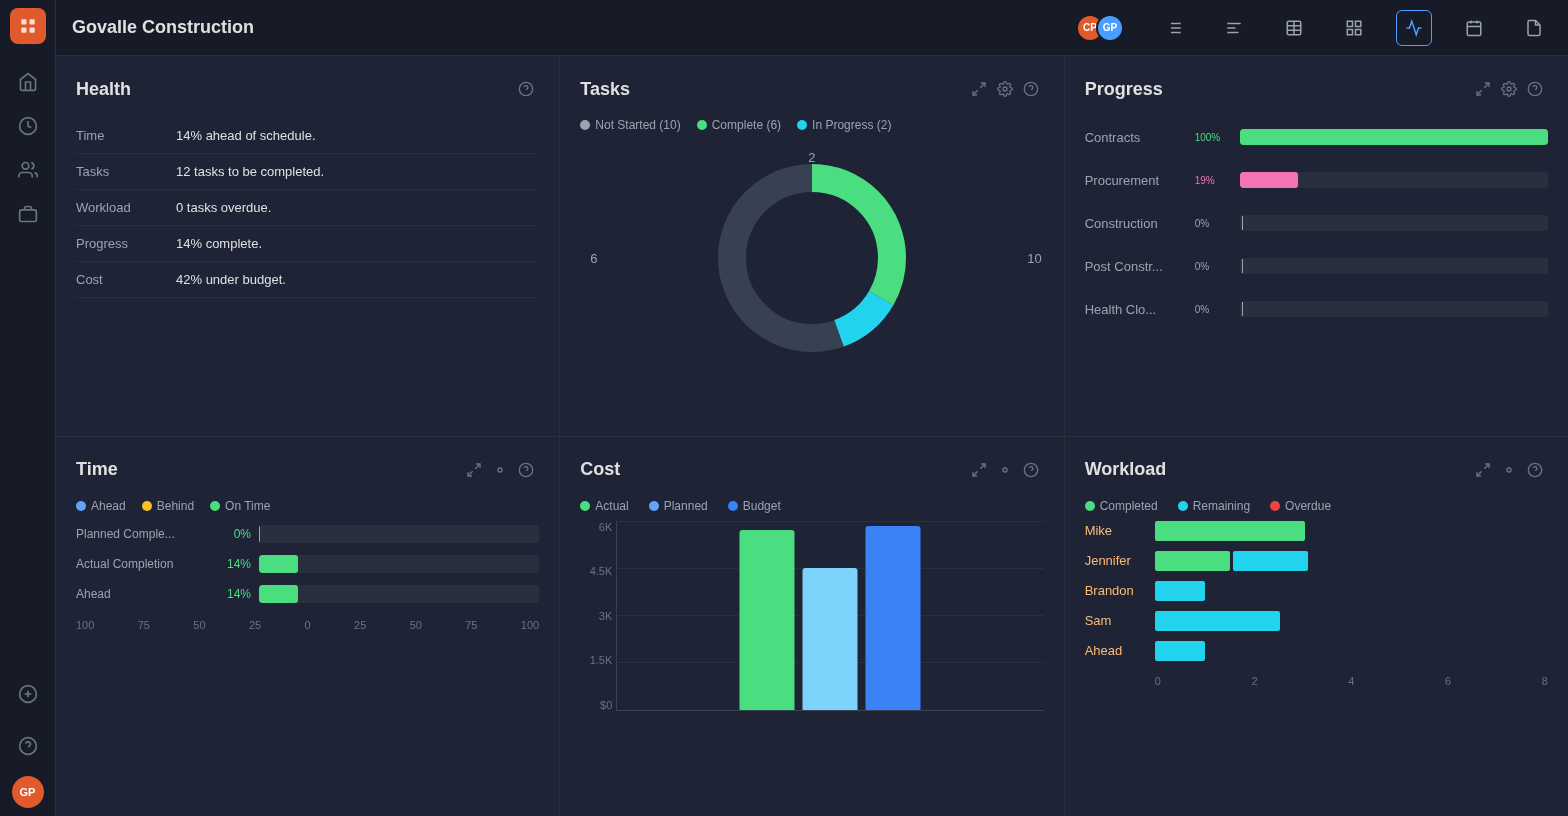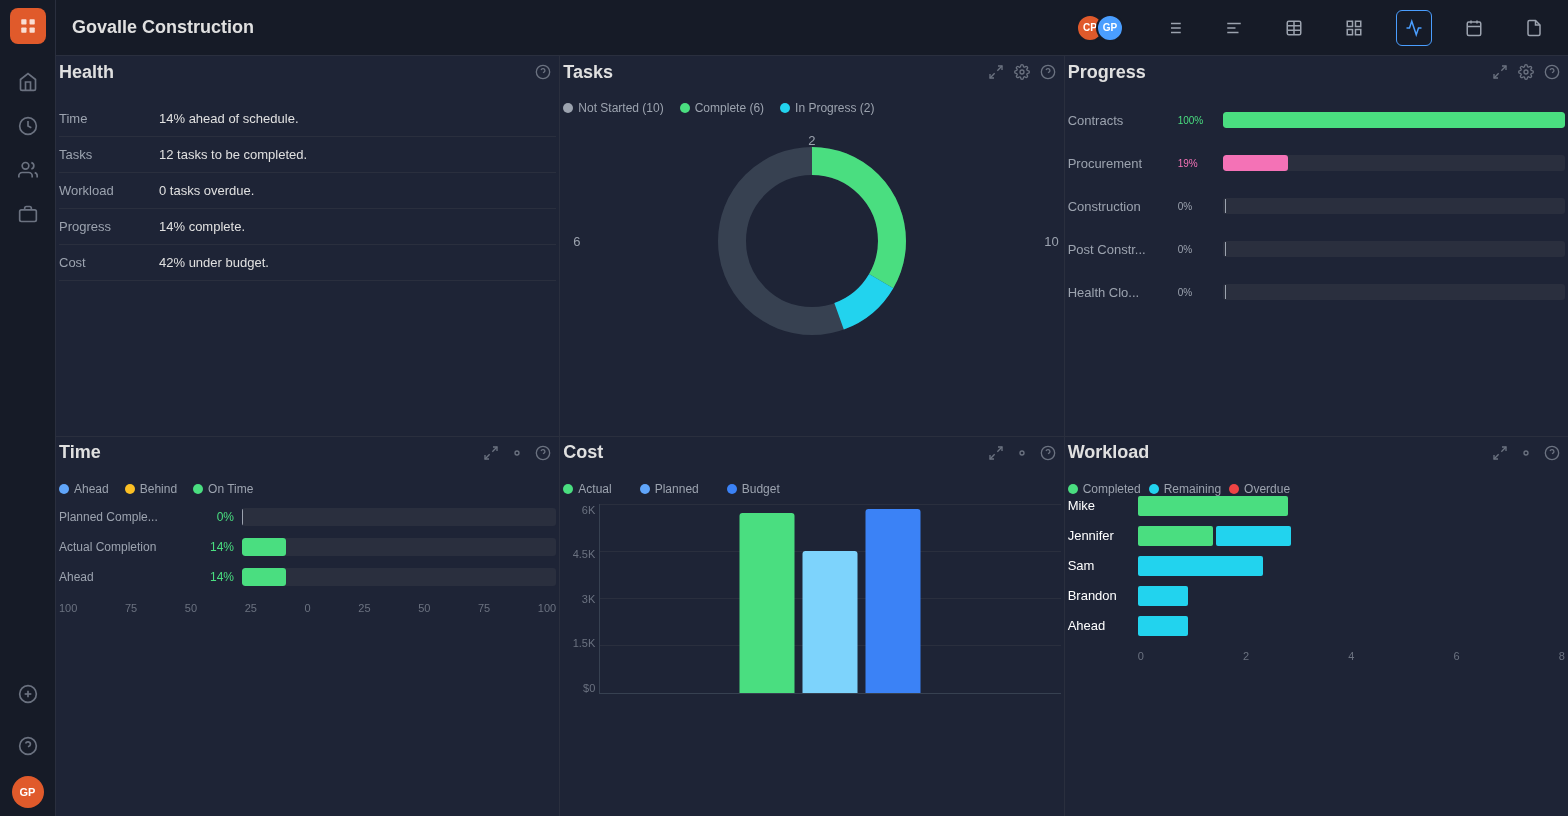--- a/index.html
+++ b/index.html
@@ -25,21 +25,21 @@
     .header-avatars { display: flex; margin-right: 8px; }
     .header-avatar { width: 28px; height: 28px; border-radius: 50%; border: 2px solid #161b27; display: flex; align-items: center; justify-content: center; font-size: 10px; font-weight: bold; margin-left: 28px; }
     .av1 { background: #e05a2b; color: white; }
     .av2 { background: #4a9eff; color: white; margin-left: -8px; }
     .toolbar-btn { width: 36px; height: 36px; display: flex; align-items: center; justify-content: center; border-radius: 6px; cursor: pointer; color: #9ca3af; background: transparent; border: none; }
     .toolbar-btn.active { background: transparent; border: 1px solid #4a9eff; color: #4a9eff; }
     .toolbar-btn svg { width: 18px; height: 18px; }
     
     
     .dashboard { flex: 1; display: grid; grid-template-columns: 1fr 1fr 1fr; grid-template-rows: 1fr 1fr; gap: 1px; background: #2a2f3e; overflow: hidden; }
-    .panel { background: #1e2436; padding: 3px; overflow: hidden; }
+    .panel { background: #1e2436; padding: 20px; overflow: hidden; }
     
     
     .panel-header { display: flex; align-items: center; margin-bottom: 16px; }
     .panel-title { font-size: 18px; font-weight: 600; color: #e0e0e0; margin-right: auto; }
     .panel-icon { width: 26px; height: 26px; display: flex; align-items: center; justify-content: center; color: #6b7280; cursor: pointer; border-radius: 4px; }
     .panel-icon svg { width: 16px; height: 16px; }
     
     
     .health-table { width: 100%; border-collapse: collapse; }
     .health-table tr { border-bottom: 1px solid #2a2f3e; }
@@ -61,26 +61,26 @@
     .pct-green { color: #4ade80; }
     .pct-pink { color: #f472b6; }
     .bar-green { background: #4ade80; }
     .bar-pink { background: #f472b6; }
     .progress-zero { color: #9ca3af; }
     
     
     .time-legend { display: flex; gap: 16px; margin-bottom: 12px; }
     
     
-    .cost-legend { display: flex; gap: 28px; margin-bottom: 8px; }
-    
-    
-    .workload-legend { display: flex; gap: 8px; margin-bottom: 0; }
+    .cost-legend { display: flex; gap: 20px; margin-bottom: 8px; }
+    
+    
+    .workload-legend { display: flex; gap: 20px; margin-bottom: 8px; }
     .workload-row { display: flex; align-items: center; margin-bottom: 10px; }
-    .workload-name { width: 70px; color: #ffffff; font-size: 13px; }
+    .workload-name { width: 70px; color: #fdba74; font-size: 13px; }
     .workload-bars { flex: 1; display: flex; gap: 3px; height: 20px; }
     .wl-bar { height: 100%; border-radius: 2px; }
     .wl-green { background: #4ade80; }
     .wl-cyan { background: #22d3ee; }
     
     
     .axis-labels { display: flex; justify-content: space-between; font-size: 11px; color: #6b7280; padding-top: 4px; }
     
     
     .donut-svg { width: 220px; height: 220px; }
@@ -563,29 +563,29 @@
               </div>
   </div>
             <div class="workload-row">
     <span class="workload-name">Jennifer</span>
     <div class="workload-bars">
                 <div class="wl-bar wl-green" style="width:75px"></div>
                 <div class="wl-bar wl-cyan" style="width:75px"></div>
               </div>
   </div>
             <div class="workload-row">
+    <span class="workload-name">Brandon</span>
+    <div class="workload-bars">
+                <div class="wl-bar wl-cyan" style="width:50px"></div>
+              </div>
+  </div>
+            <div class="workload-row">
     <span class="workload-name">Sam</span>
     <div class="workload-bars">
                 <div class="wl-bar wl-cyan" style="width:125px"></div>
-              </div>
-  </div>
-            <div class="workload-row">
-    <span class="workload-name">Brandon</span>
-    <div class="workload-bars">
-                <div class="wl-bar wl-cyan" style="width:50px"></div>
               </div>
   </div>
             <div class="workload-row">
     <span class="workload-name">Ahead</span>
     <div class="workload-bars">
                 <div class="wl-bar wl-cyan" style="width:50px"></div>
               </div>
   </div>
           </div>
         <div class="axis-labels" style="padding-left:70px">

